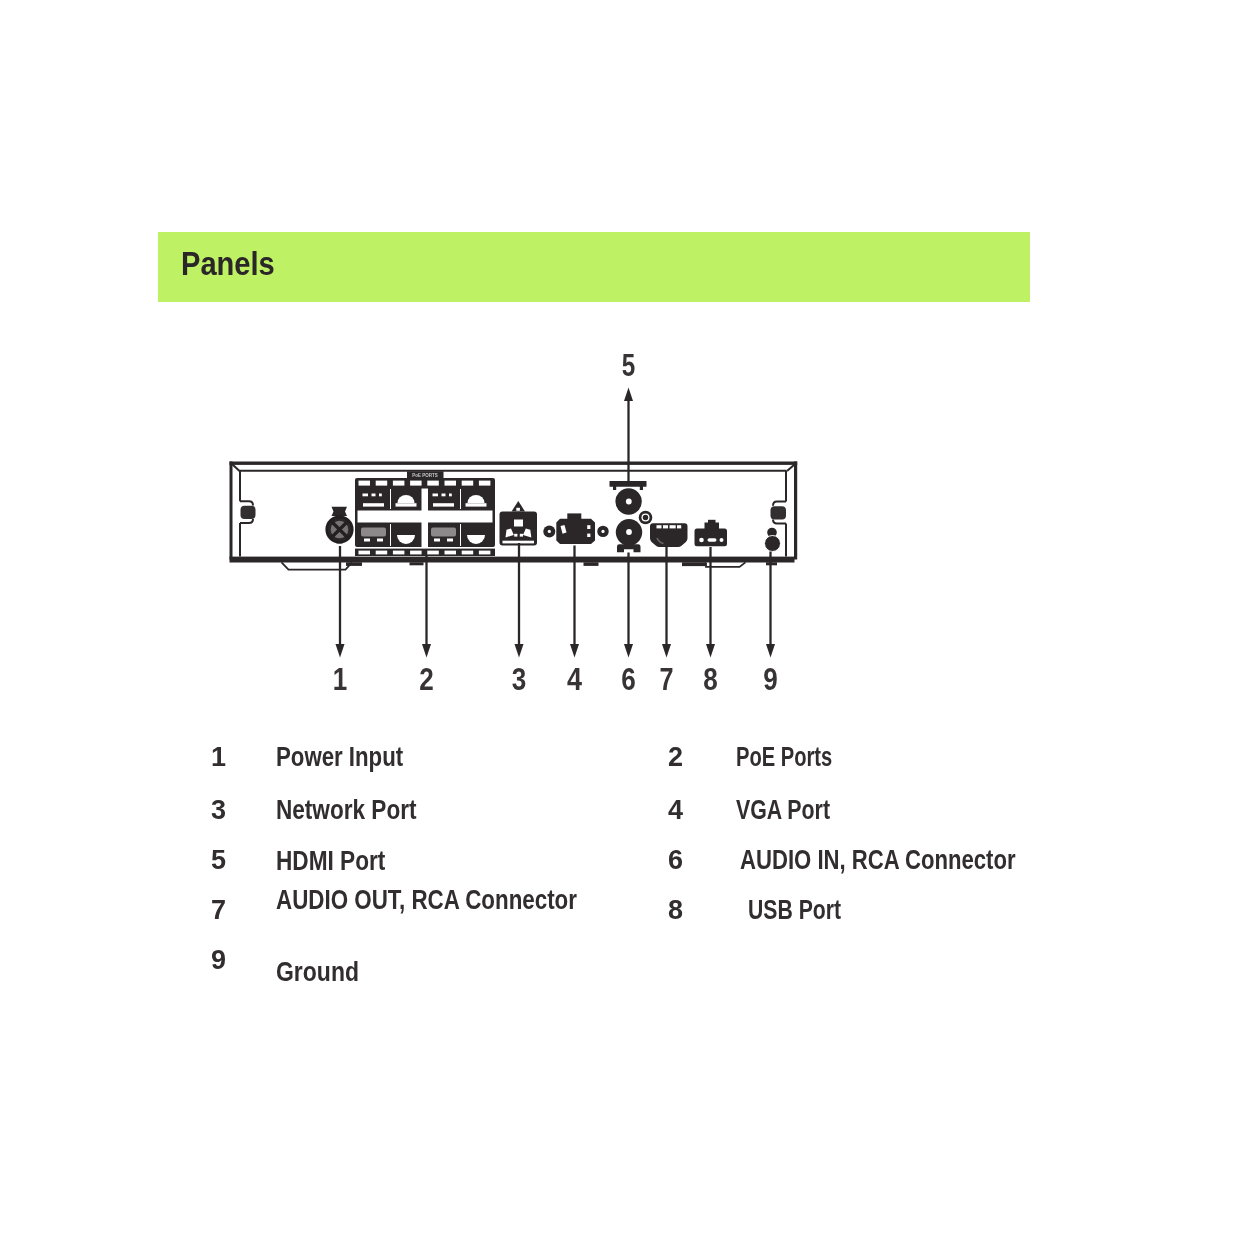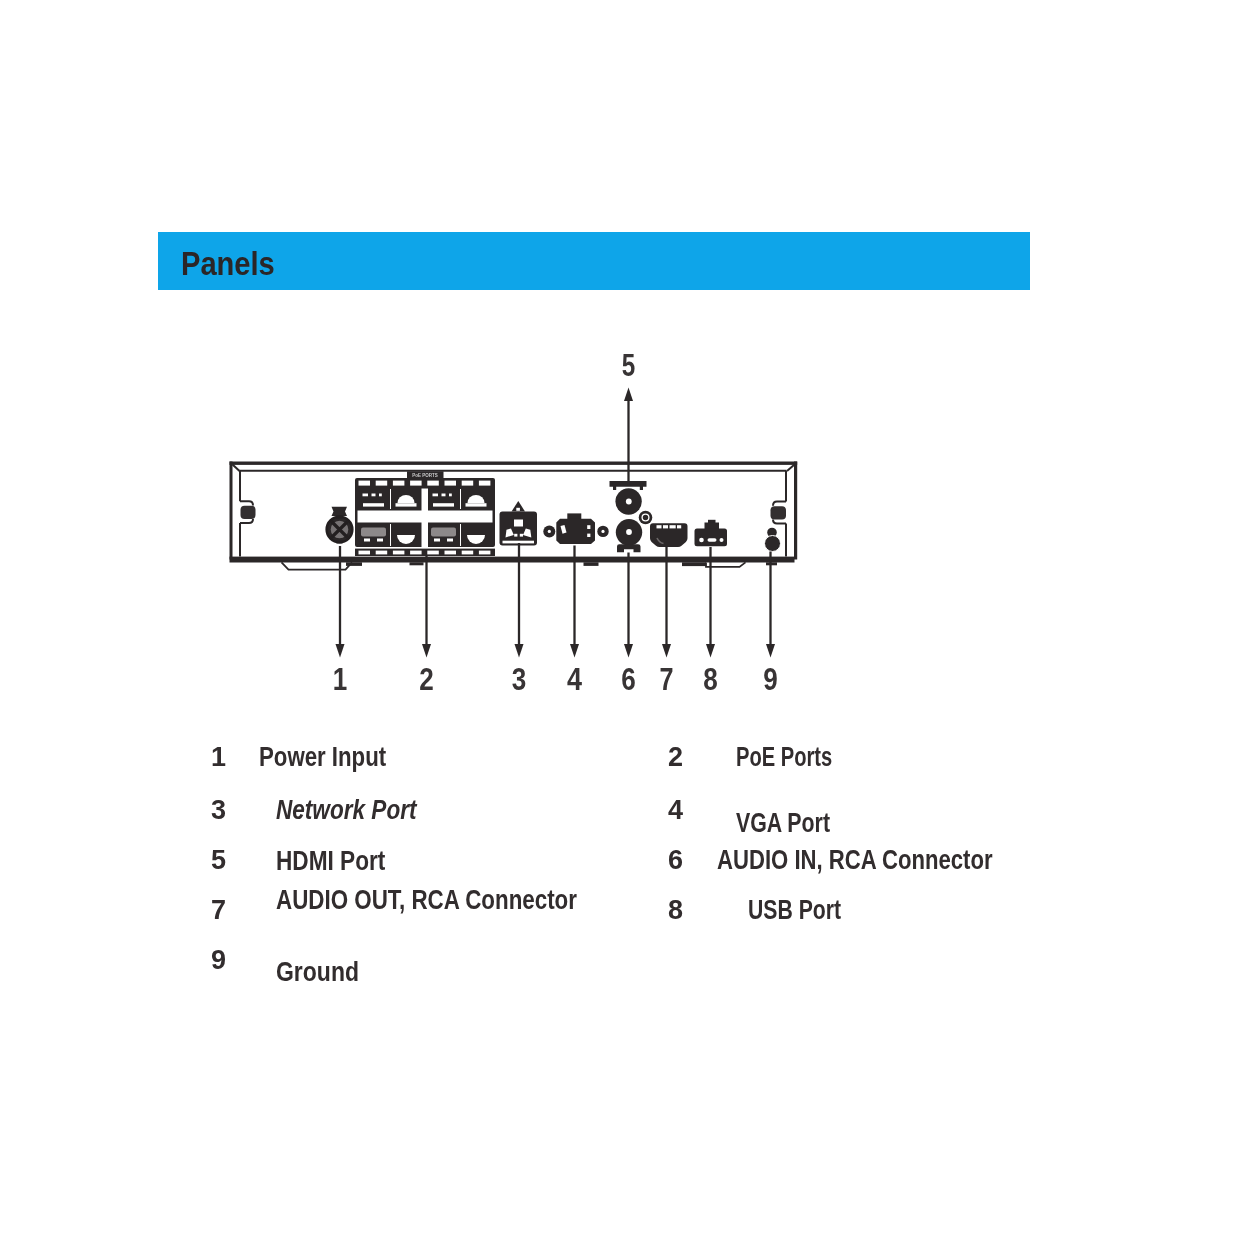--- a/index.html
+++ b/index.html
@@ -1,18 +1,18 @@
 <!DOCTYPE html>
 <html><head>
 <meta charset="utf-8">
 <style>
 html,body{margin:0;padding:0;background:#ffffff;}
 body{width:1250px;height:1250px;position:relative;overflow:hidden;
  font-family:"Liberation Sans",sans-serif;}
-#bar{position:absolute;left:158px;top:232px;width:872px;height:58px;background:#0ea5e9;text-decoration:underline;}
+#bar{position:absolute;left:158px;top:232px;width:872px;height:70px;background:#bef264;text-decoration:underline;}
 #bar span{position:absolute;left:22.5px;top:13.5px;font-size:34px;font-weight:bold;color:#2b2627;
  display:inline-block;transform:scaleX(0.855);transform-origin:0 0;line-height:34px;white-space:nowrap;}
 .lg{position:absolute;font-size:27px;font-weight:bold;color:#322d2e;line-height:27px;white-space:nowrap;}
 .lt span{display:inline-block;transform:scaleX(0.84);transform-origin:0 0;}
 svg{position:absolute;left:0;top:0;}
 </style>
 </head>
 <body>
 <div id="bar">
     <span>Panels</span>
@@ -216,33 +216,33 @@
 <text x="574.5" y="689.5" textLength="15" lengthAdjust="spacingAndGlyphs">4</text>
 <text x="628.5" y="689.5" textLength="14.5" lengthAdjust="spacingAndGlyphs">6</text>
 <text x="666.5" y="689.5" textLength="14" lengthAdjust="spacingAndGlyphs">7</text>
 <text x="710.5" y="689.5" textLength="14.5" lengthAdjust="spacingAndGlyphs">8</text>
 <text x="770.5" y="689.5" textLength="14.5" lengthAdjust="spacingAndGlyphs">9</text>
 <text x="628.5" y="376" textLength="13.5" lengthAdjust="spacingAndGlyphs">5</text>
 </g>
 </svg>
 
 <div class="lg" style="left:211px;top:743.6px;">1</div>
-<div class="lg lt" style="left:259px;top:743.6px;"><span style="transform:scaleX(0.823)">Power Input</span></div>
+<div class="lg lt" style="left:276px;top:743.6px;"><span style="transform:scaleX(0.823)">Power Input</span></div>
 <div class="lg" style="left:668px;top:743.6px;">2</div>
 <div class="lg lt" style="left:736px;top:743.6px;"><span style="transform:scaleX(0.745)">PoE Ports</span></div>
 
 <div class="lg" style="left:211px;top:796.6px;">3</div>
-<div class="lg lt" style="left:276px;top:796.6px;font-style:italic;"><span style="transform:scaleX(0.836)">Network Port</span></div>
+<div class="lg lt" style="left:276px;top:796.6px;"><span style="transform:scaleX(0.836)">Network Port</span></div>
 <div class="lg" style="left:668px;top:796.6px;">4</div>
-<div class="lg lt" style="left:736px;top:796.6px;margin-top:13px;"><span style="transform:scaleX(0.790)">VGA Port</span></div>
+<div class="lg lt" style="left:736px;top:796.6px;"><span style="transform:scaleX(0.790)">VGA Port</span></div>
 
 <div class="lg" style="left:211px;top:846.6px;">5</div>
 <div class="lg lt" style="left:276px;top:846.6px;margin-top:40px;"><span style="transform:scaleX(0.828)">AUDIO OUT, RCA Connector</span></div>
 <div class="lg" style="left:668px;top:846.6px;">6</div>
-<div class="lg lt" style="left:717px;top:846.6px;"><span style="transform:scaleX(0.819)">AUDIO IN, RCA Connector</span></div>
+<div class="lg lt" style="left:740px;top:846.6px;"><span style="transform:scaleX(0.819)">AUDIO IN, RCA Connector</span></div>
 
 <div class="lg" style="left:211px;top:896.6px;">7</div>
 <div class="lg lt" style="left:276px;top:848px;"><span style="transform:scaleX(0.838)">HDMI Port</span></div>
 <div class="lg" style="left:668px;top:896.6px;">8</div>
 <div class="lg lt" style="left:736px;top:896.6px;margin-left:12px;"><span style="transform:scaleX(0.785)">USB Port</span></div>
 
 <div class="lg" style="left:211px;top:946.6px;">9</div>
 <div class="lg lt" style="left:276px;top:946.6px;margin-top:12px;"><span style="transform:scaleX(0.851)">Ground</span></div>
 
 </body></html>

